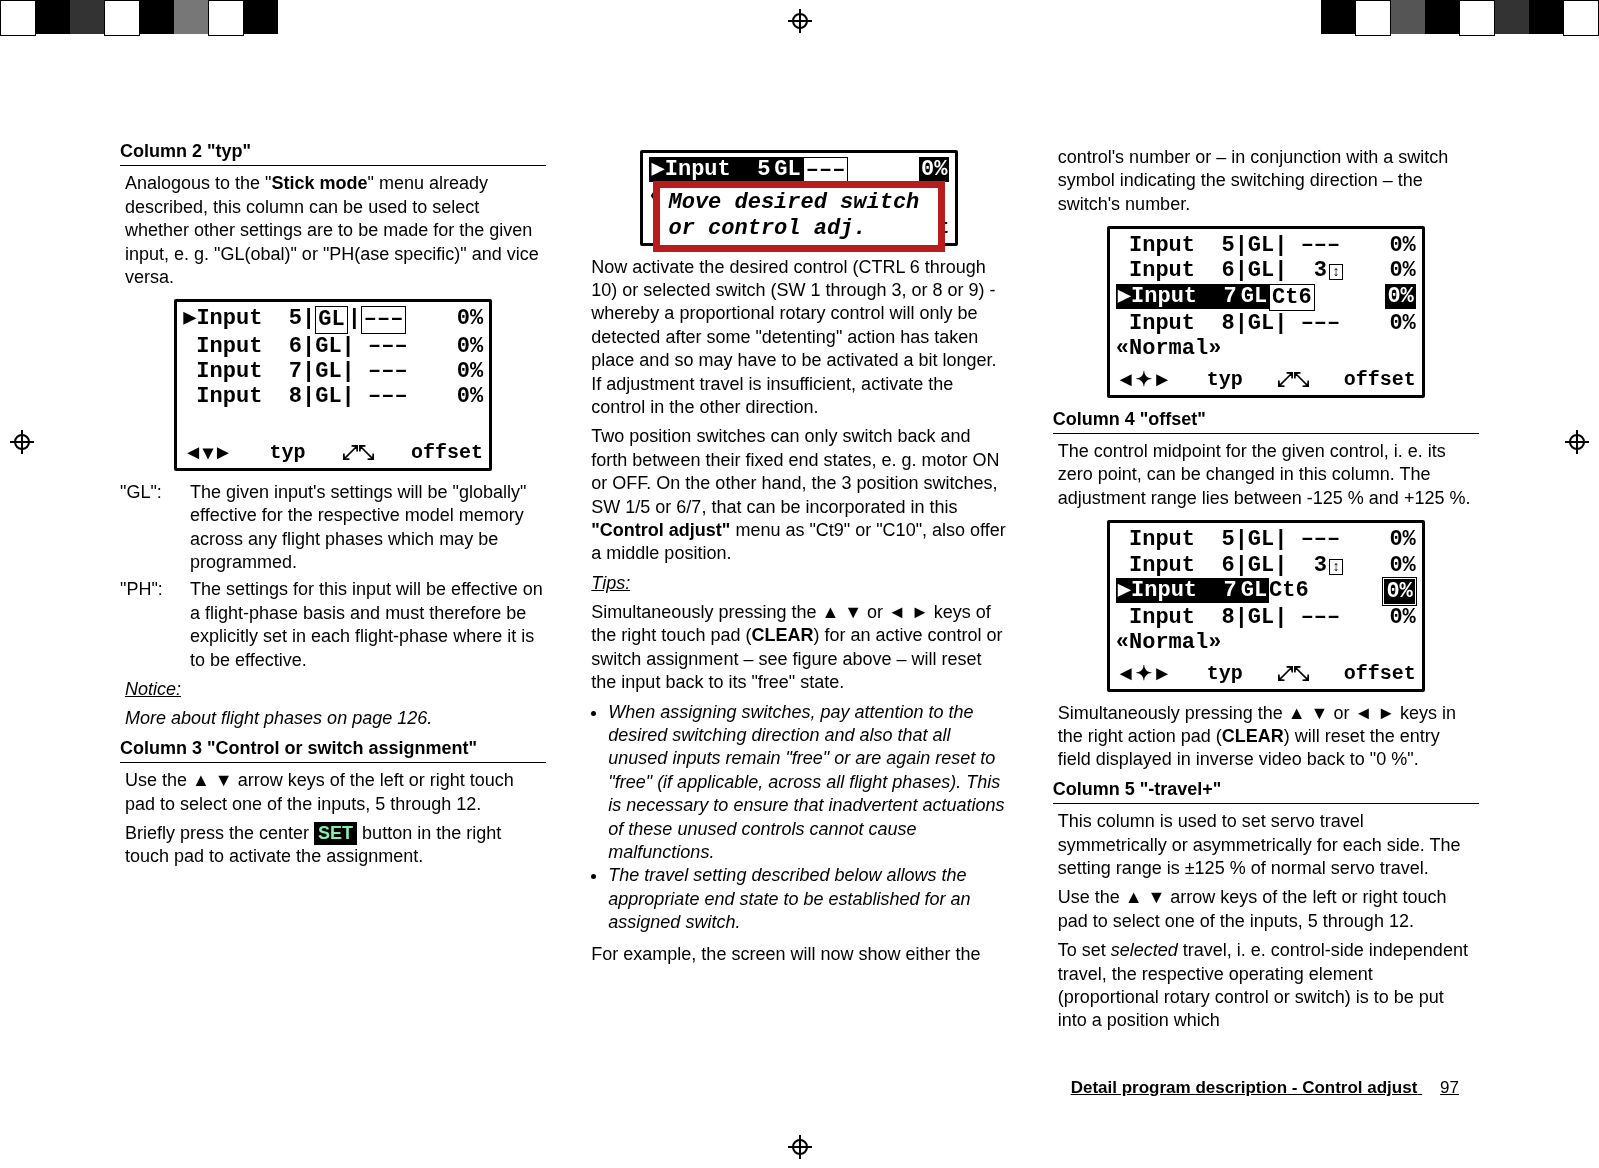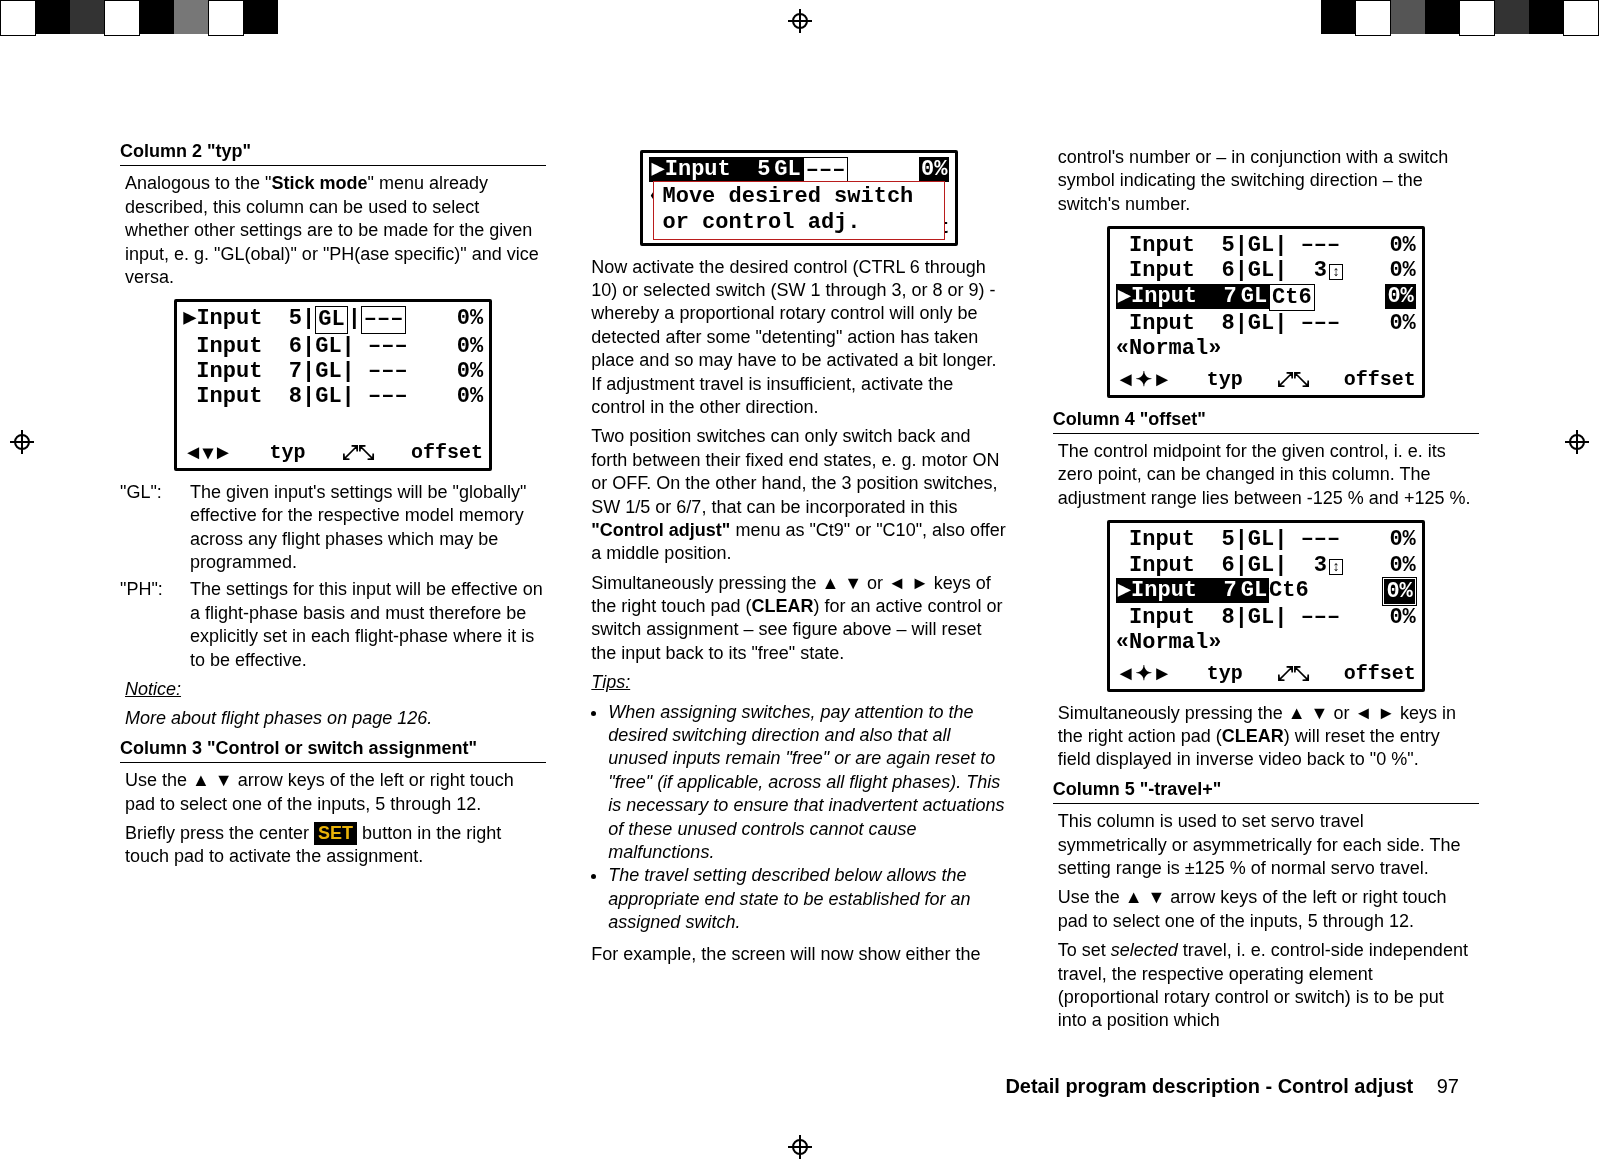--- a/index.html
+++ b/index.html
@@ -77,21 +77,21 @@
   .body p { margin: 6px 5px; }
   .def-row { display:flex; margin: 4px 0; }
   .def-term { width: 70px; flex: none; }
   .def-body { flex: 1; }
   .notice { font-style: italic; text-decoration: underline; }
   .noticebody { font-style: italic; margin: 2px 0 10px; }
   .tips { font-style: italic; text-decoration: underline; }
   ul.tipslist { margin: 4px 0 8px; padding-left: 22px; font-style: italic; }
 
   .setkey {
-    display:inline-block; background:#000; color:#eab308; padding:0 4px; font-weight:bold;
+    display:inline-block; background:#000; color:#86efac; padding:0 4px; font-weight:bold;
   }
 
   
   .lcd {
     border: 3px solid #000;
     border-radius: 2px;
     font-family: "Courier New", monospace;
     font-size: 22px;
     font-weight: bold;
     line-height: 1.15;
@@ -101,34 +101,36 @@
     padding: 4px 6px;
     width: 300px;
   }
   .lcd .row { display:flex; align-items:flex-start; white-space: pre; }
   .lcd .bordered { border:1px solid #000; padding: 0 2px; }
   .lcd .inverse { background:#000; color:#fff; padding:0 2px; }
   .lcd .sep { flex:1; }
   .lcd .footer { display:flex; justify-content:space-between; margin-top:6px; font-size:20px;}
   .lcd .overlay {
     position: absolute;
-    border:1px solid #b91c1c;
+    border:7px solid #b91c1c;
     background:#fff;
     padding: 2px 8px;
     line-height:1.2;
+    font-style:italic;
   }
   .lcd.rel { position: relative; }
   .arrow { font-family: Arial, sans-serif; }
   .switch-icon::after { content:"↕"; font-size:14px; display:inline-block; border:1px solid #000; width:12px; line-height:14px; text-align:center; margin-left:2px; }
 
   .footerpg {
     position: absolute;
     bottom: 70px;
     right: 140px;
-    font-size: 20px;
+    font-size: 17px;
+    text-decoration: underline;
   }
   .footerpg .num { margin-left: 18px; }
 
 </style>
 </head>
 <body>
 
 <div class="page">
 
   <div class="color-bar leftbar">
@@ -229,24 +231,24 @@
           <span>typ</span>
           <span class="arrow">⤢⤡</span>
           <span>offset</span>
         </div>
       </div>
 
       <p>Now activate the desired control (CTRL 6 through 10) or selected switch (SW 1 through 3, or 8 or 9) - whereby a proportional rotary control will only be detected after some "detenting" action has taken place and so may have to be activated a bit longer. If adjustment travel is insufficient, activate the control in the other direction.</p>
       <p>
         <span>Two position switches can only switch back and forth between their fixed end states, e. g. motor ON or OFF. On the other hand, the 3 position switches, SW 1/5 or 6/7, that can be incorporated in this </span><b>"Control adjust"</b><span> menu as "Ct9" or "C10", also offer a middle position.</span>
       </p>
+      <p><span class="tips">Tips:</span></p>
       <p>
         <span>Simultaneously pressing the ▲ ▼ or ◄ ► keys of the right touch pad (</span><b>CLEAR</b><span>) for an active control or switch assignment – see figure above – will reset the input back to its "free" state.</span>
       </p>
-      <p><span class="tips">Tips:</span></p>
       <ul class="tipslist">
         <li>When assigning switches, pay attention to the desired switching direction and also that all unused inputs remain "free" or are again reset to "free" (if applicable, across all flight phases). This is necessary to ensure that inadvertent actuations of these unused controls cannot cause malfunctions.</li>
         <li>The travel setting described below allows the appropriate end state to be established for an assigned switch.</li>
       </ul>
       <p>For example, the screen will now show either the</p>
     </div>
 
     <div class="col body">
       <p>control's number or – in conjunction with a switch symbol indicating the switching direction – the switch's number.</p>
 

